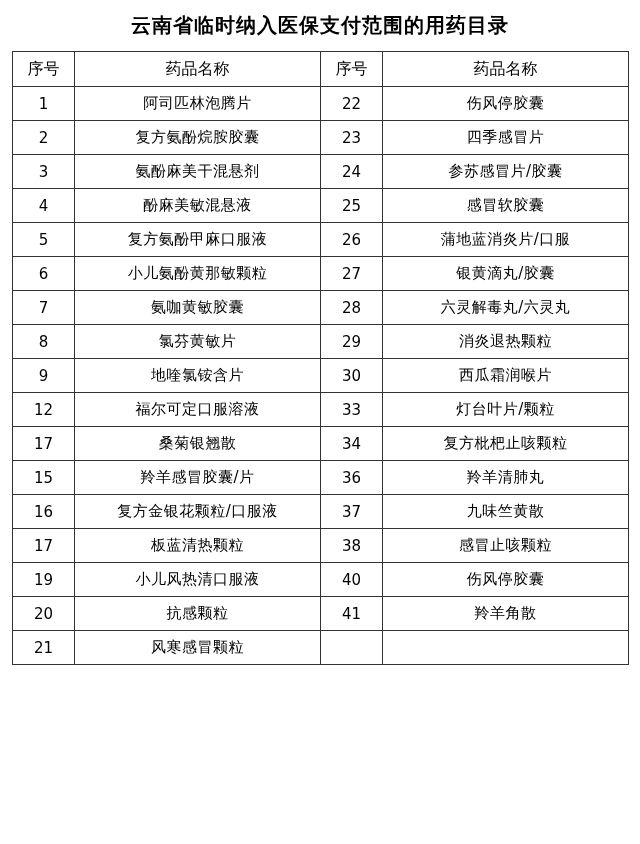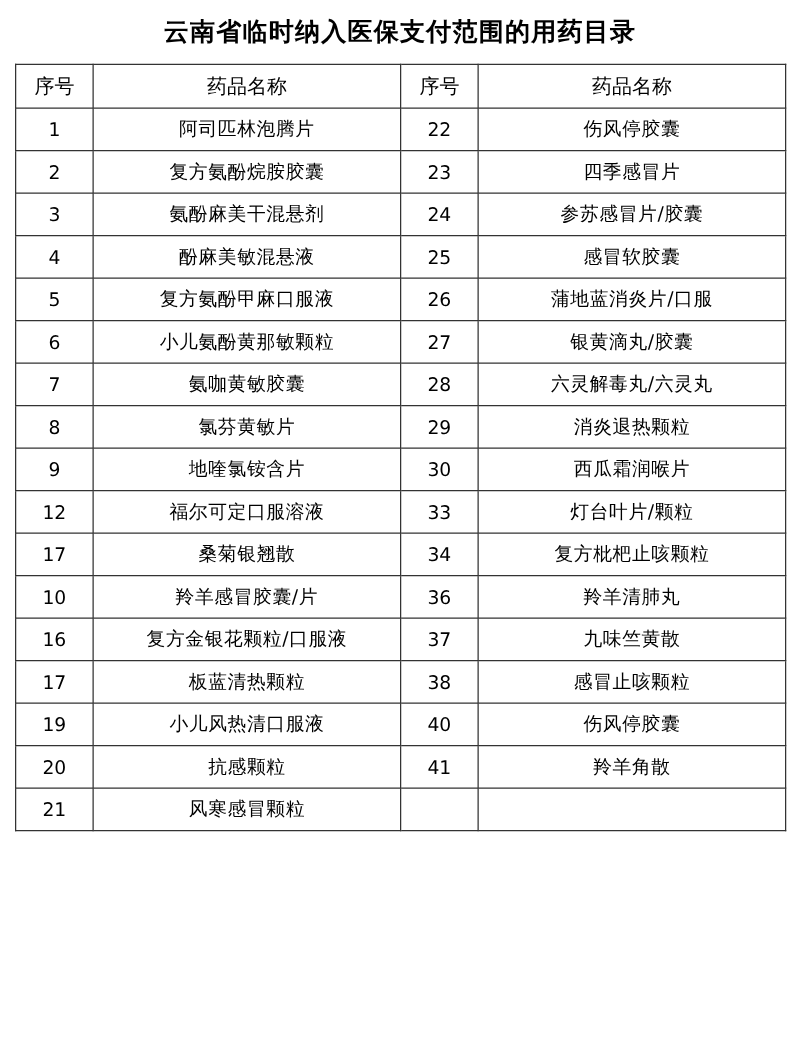--- a/index.html
+++ b/index.html
@@ -141,21 +141,21 @@
         <td class="cell-idx">33</td>
         <td class="cell-name">灯台叶片/颗粒</td>
       </tr>
       <tr>
         <td class="cell-idx">17</td>
         <td class="cell-name">桑菊银翘散</td>
         <td class="cell-idx">34</td>
         <td class="cell-name">复方枇杷止咳颗粒</td>
       </tr>
       <tr>
-        <td class="cell-idx">10</td>
+        <td class="cell-idx">15</td>
         <td class="cell-name">羚羊感冒胶囊/片</td>
         <td class="cell-idx">36</td>
         <td class="cell-name">羚羊清肺丸</td>
       </tr>
       <tr>
         <td class="cell-idx">16</td>
         <td class="cell-name">复方金银花颗粒/口服液</td>
         <td class="cell-idx">37</td>
         <td class="cell-name">九味竺黄散</td>
       </tr>

